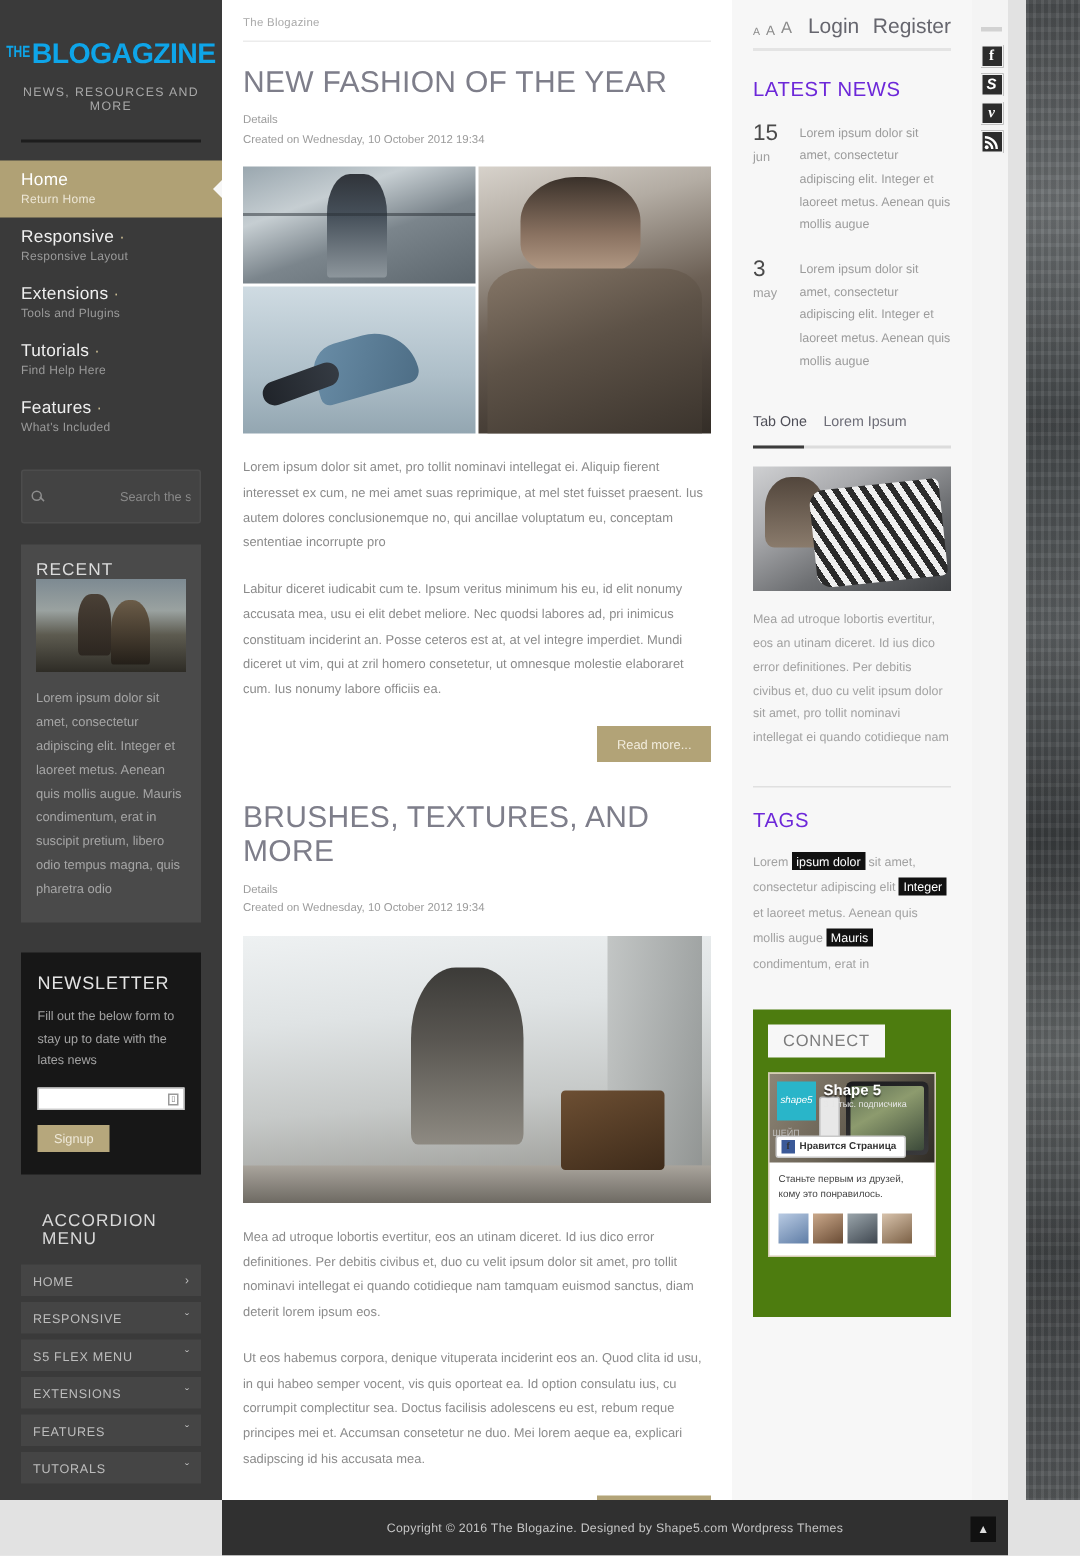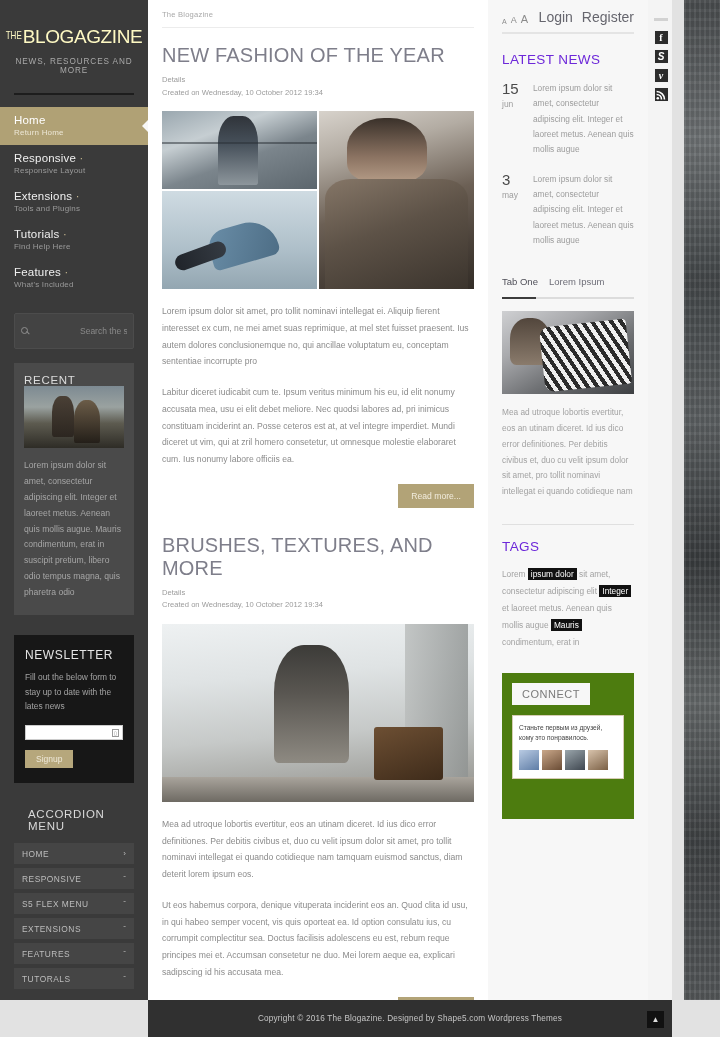--- a/index.html
+++ b/index.html
@@ -41,22 +41,22 @@
 
   
   .sidebar {
     position: absolute; left: 0; top: 0; width: 148px; height: 1000px;
     background: #3a3a3a;
   }
 
   .logo-wrap { padding: 26px 0 0 0; text-align: center; }
   .logo {
     font-family: "Liberation Sans", sans-serif;
-    color: #fef9c3; font-size: 19px; letter-spacing: -0.4px;
-    font-weight: 400; white-space: nowrap;
+    color: #0ea5e9; font-size: 19px; letter-spacing: -0.4px;
+    font-weight: 700; white-space: nowrap;
   }
   .logo .the {
     font-size: 8px; letter-spacing: 0px; vertical-align: 5px;
     display:inline-block; transform: scaleY(1.35); margin-right:1px;
   }
   .tagline {
     margin-top: 9px; text-align: center; color: #a9a9a9;
     font-size: 8.2px; letter-spacing: 0.9px;
   }
   .logo-rule {
@@ -522,20 +522,32 @@
       <span>sit amet, consectetur adipiscing elit</span>
       <span class="tag-hi">Integer</span>
       <span>et laoreet metus. Aenean quis mollis augue</span>
       <span class="tag-hi">Mauris</span>
       <span>condimentum, erat in</span>
     </div>
 
     <section class="connect">
       <div class="connect-title">CONNECT</div>
       <div class="fb-box">
+        <div class="fb-cover">
+          <div class="fb-tabletop"></div>
+          <div class="fb-phone"></div>
+          <div class="fb-logo">shape5</div>
+          <div class="fb-name">Shape 5</div>
+          <div class="fb-sub">3 1 тыс. подписчика</div>
+          <div class="fb-dev">ШЕЙП</div>
+          <div class="fb-like">
+            <span class="fb-f">f</span>
+            <span>Нравится Страница</span>
+          </div>
+        </div>
         <div class="fb-body">
           <p>Станьте первым из друзей, кому это понравилось.</p>
           <div class="fb-faces">
             <div class="fb-face f1"></div>
             <div class="fb-face f2"></div>
             <div class="fb-face f3"></div>
             <div class="fb-face f4"></div>
           </div>
         </div>
       </div>

